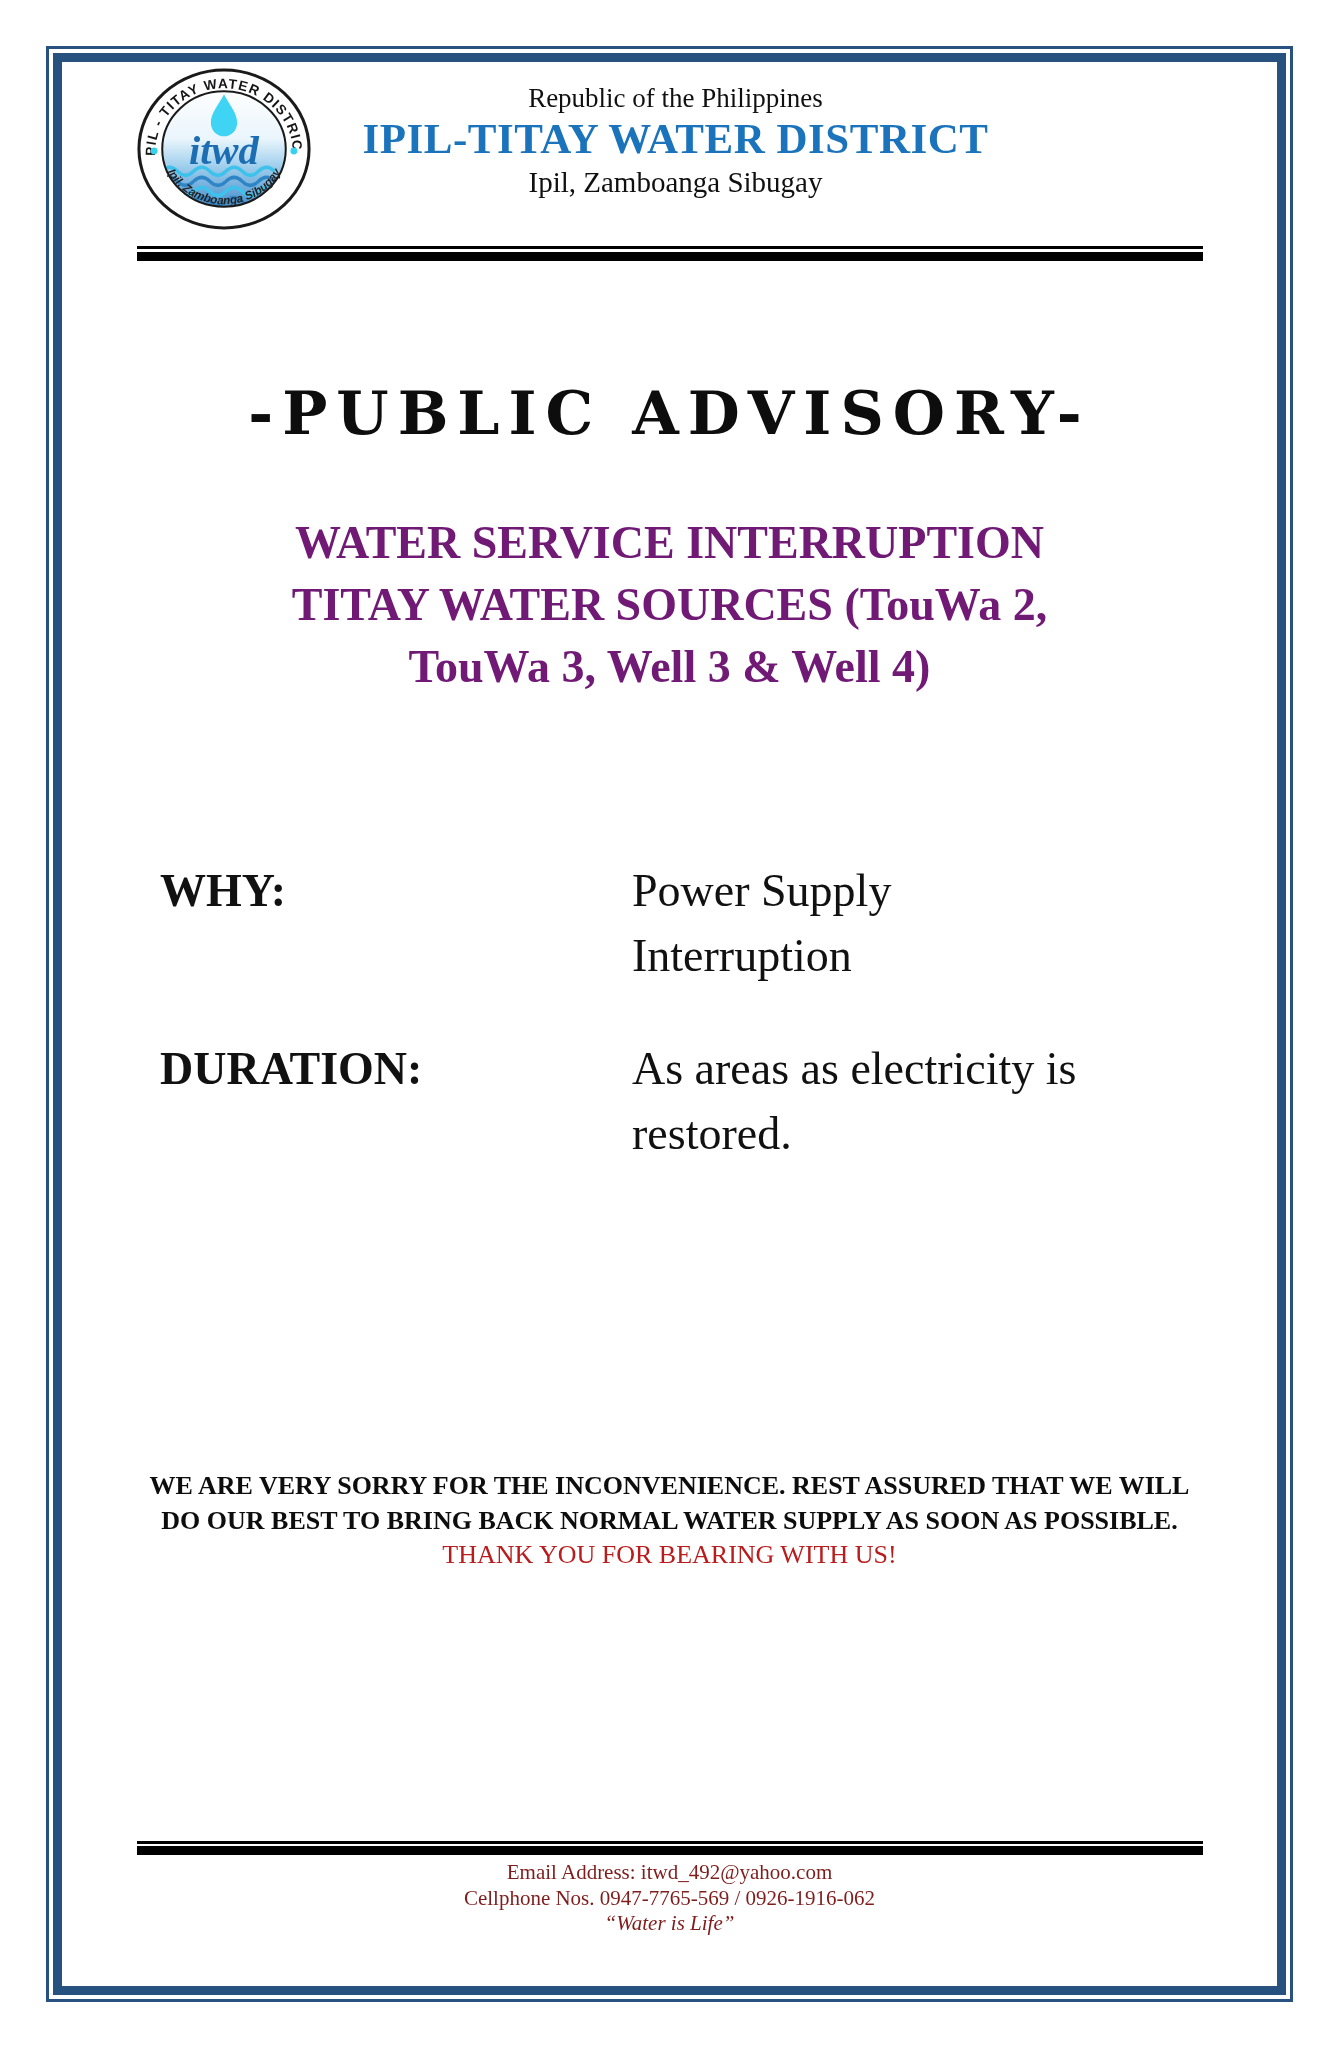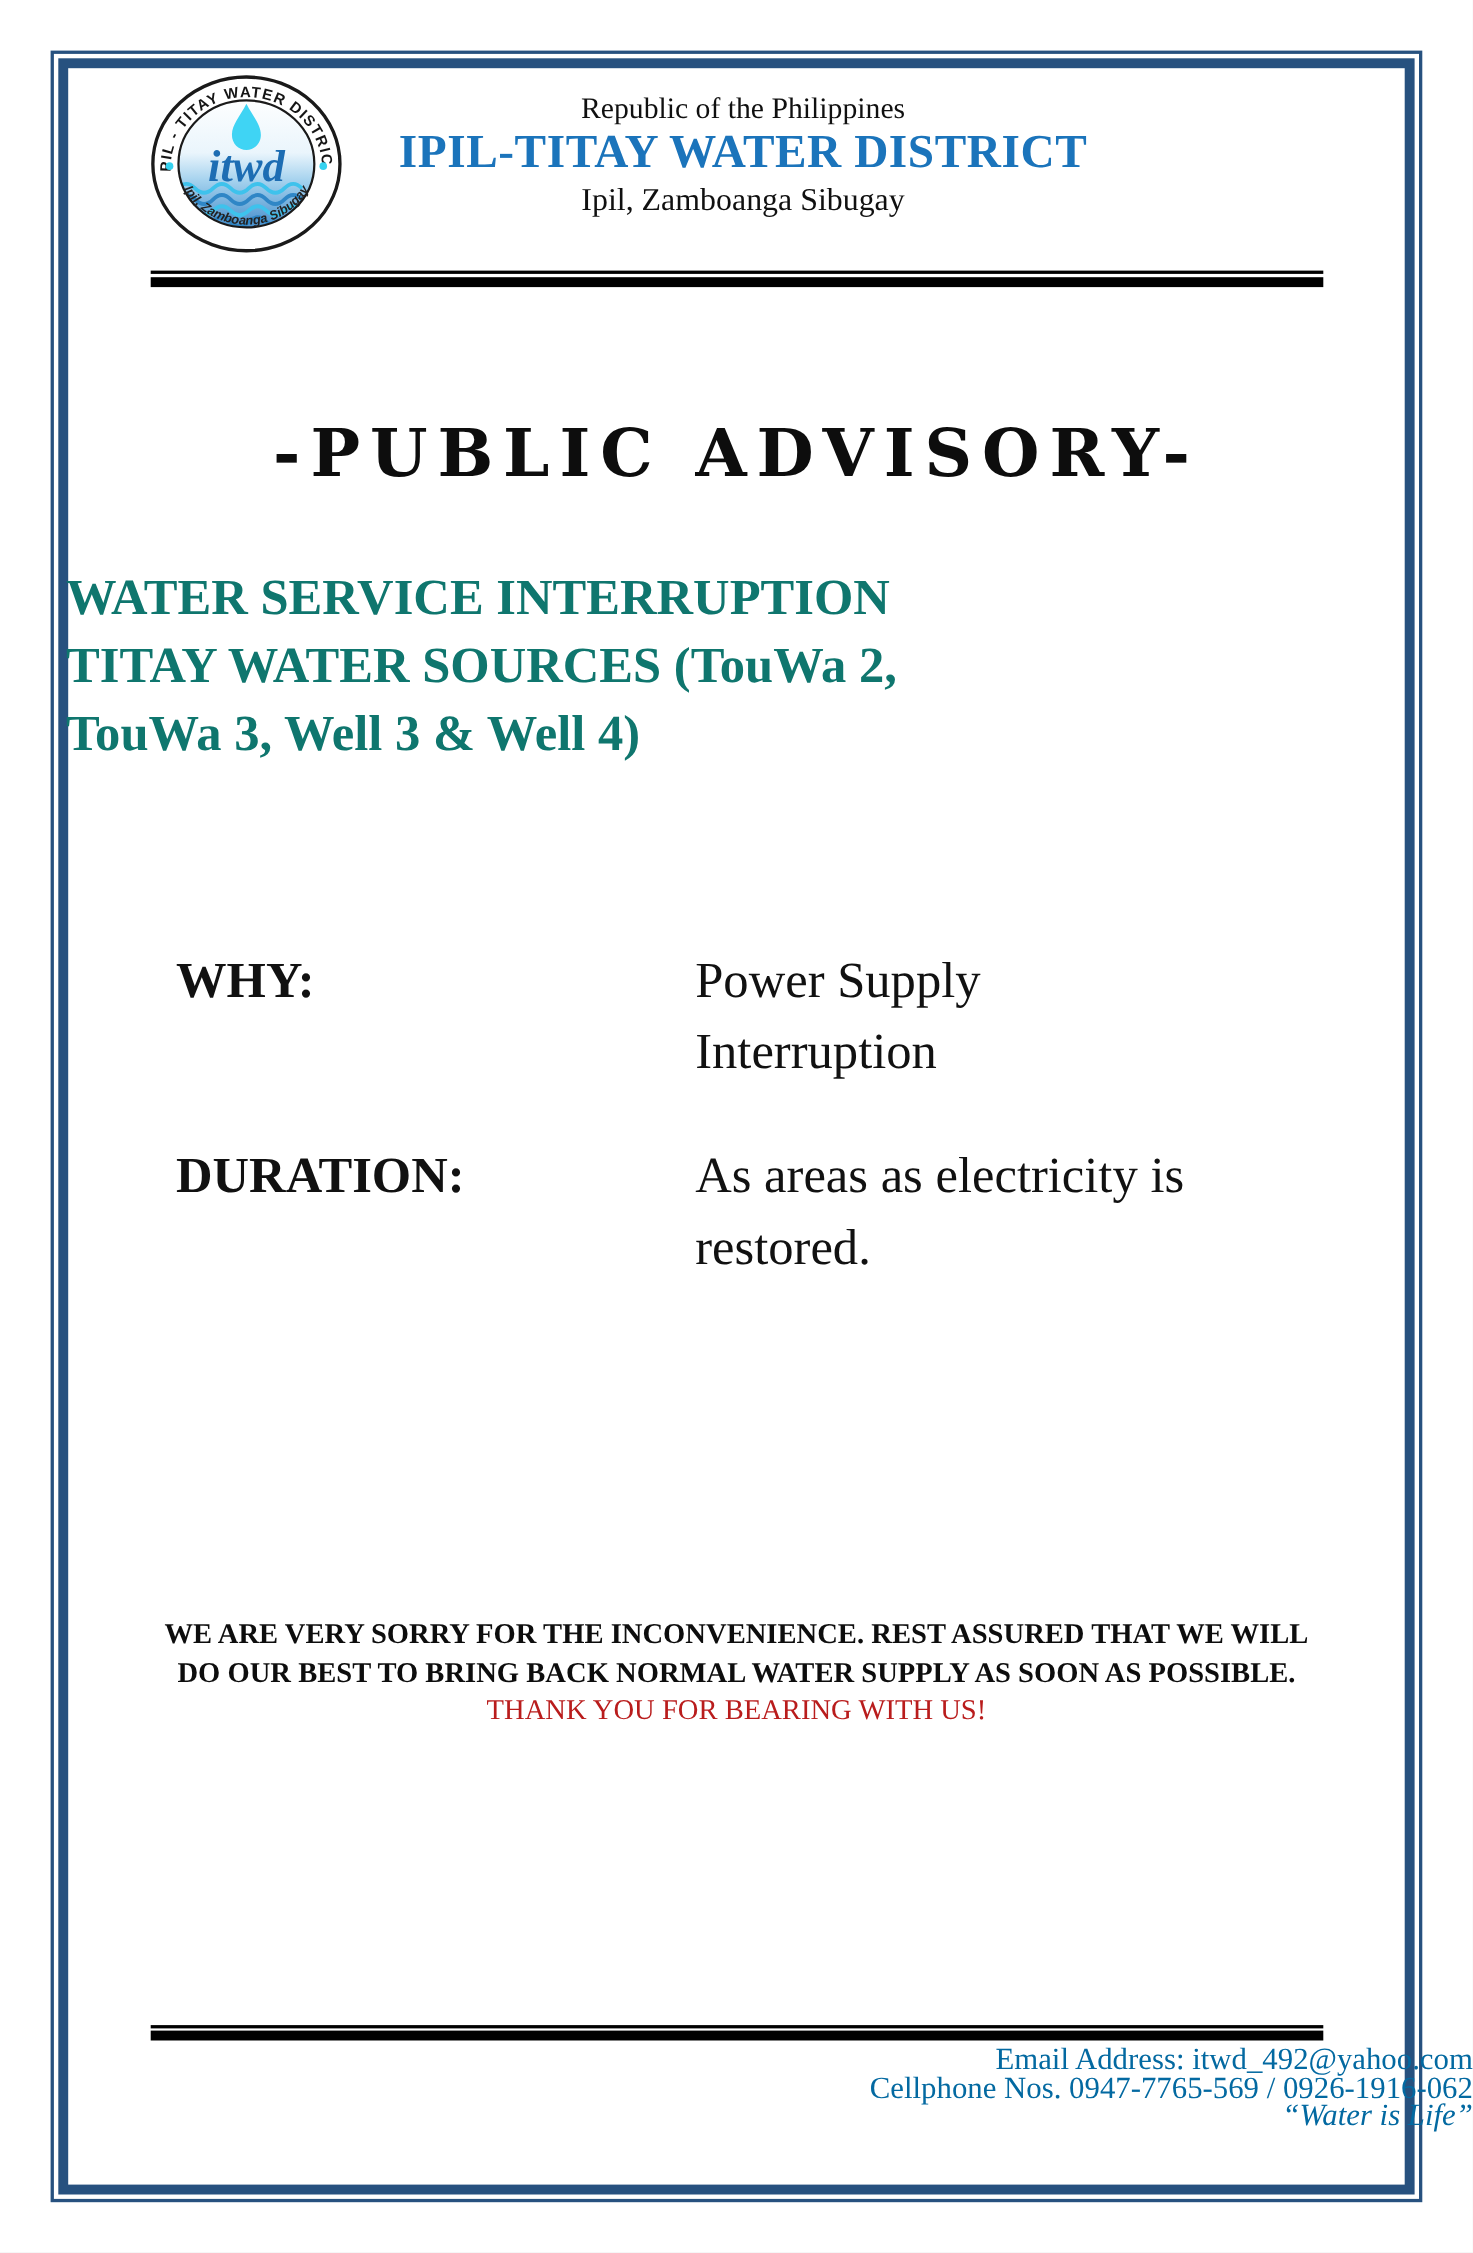--- a/index.html
+++ b/index.html
@@ -49,23 +49,24 @@
   .advisory-title{
     position:absolute; left:0; right:0; top:378px;
     text-align:center;
     font-family:"DejaVu Serif","Liberation Serif",serif;
     font-weight:bold;
     font-size:60px; letter-spacing:9px;
     color:#0d0d0d;
   }
   .advisory-subject{
     position:absolute; left:60px; right:60px; top:512px;
+    text-align:center;
     font-weight:bold;
     font-size:46px; line-height:62px;
-    color:#0f766e;
+    color:#701a75;
   }
 
   
   .details{position:absolute; left:160px; right:120px; top:858px; font-size:46px;}
   .detail-row{display:flex;}
   .detail-row.align-end{align-items:flex-end;}
   .detail-label{
     width:472px; flex:0 0 472px;
     font-weight:bold; line-height:65px;
   }
@@ -89,23 +90,23 @@
   }
 
   .footer-rule{
     position:absolute; left:137px; right:136px; top:1841px;
     height:2px;
     border-top:3px solid #000;
     border-bottom:9px solid #000;
   }
   .footer{
     position:absolute; left:0; right:0; top:1860px;
-    text-align:right;
-    font-size:28px; line-height:25.5px;
-    color:#0369a1;
+    text-align:center;
+    font-size:21px; line-height:25.5px;
+    color:#7f1d1d;
   }
   .footer .motto{font-style:italic;}
 </style>
 </head>
 <body>
 
 <div class="page">
 
   <div class="frame-outer"></div>
   <div class="frame-inner"></div>

